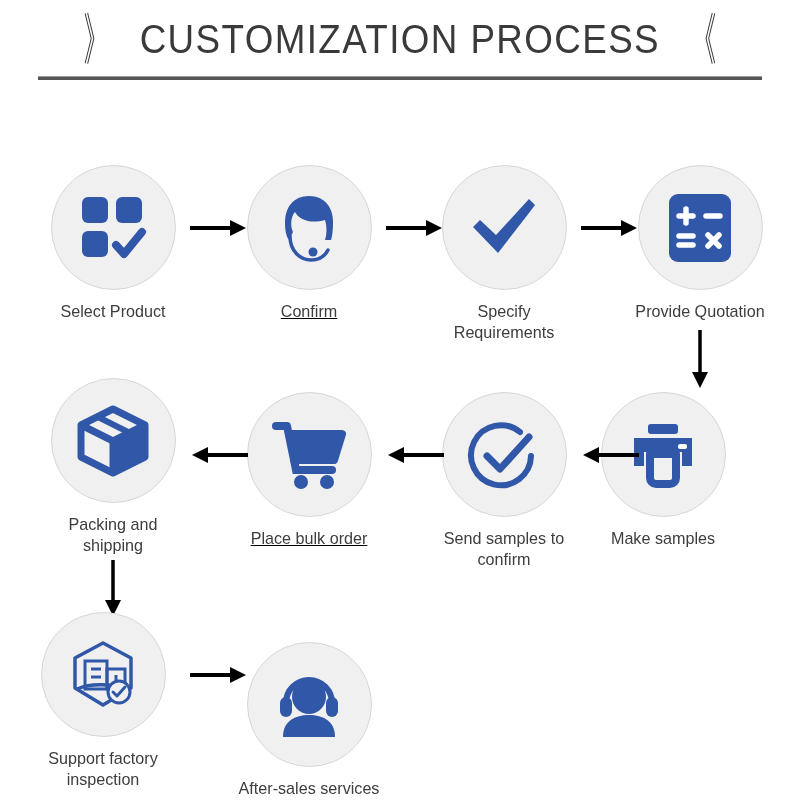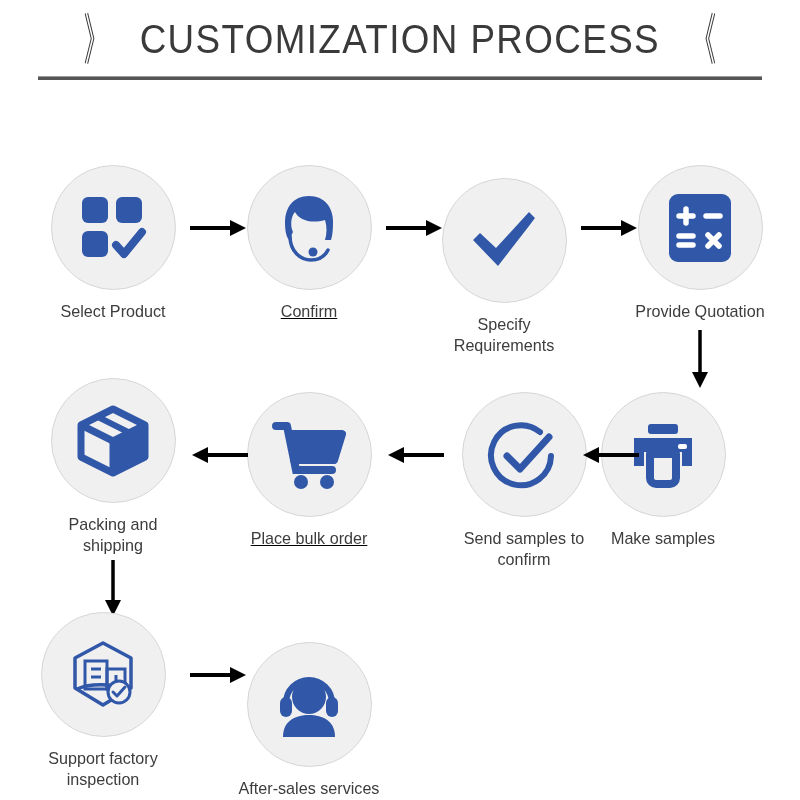--- a/index.html
+++ b/index.html
@@ -125,21 +125,21 @@
       <path d="M36 4 C20 4 12 16 12 30 C12 38 13 44 16 48 L20 40 C17 34 18 24 22 20
                C26 28 38 32 52 28 C54 34 54 42 52 48 L58 48 C60 42 60 34 60 30
                C60 16 52 4 36 4 Z" fill="#3057A8"></path>
       <path d="M17 44 C17 60 28 68 38 68 C46 68 52 64 55 58" stroke="#3057A8" stroke-width="3.5" fill="none" stroke-linecap="round"></path>
       <circle cx="40" cy="60" r="4.5" fill="#3057A8"></circle>
     </svg>
   </div>
   <div class="label">Confirm</div>
 </div>
 
-<div class="node" style="left:424px; top:178px;">
+<div class="node" style="left:424px; top:165px;">
   <div class="circle">
     <svg width="74" height="74" viewBox="0 0 74 74">
       <path d="M6 36 L13 29 L29 44 L62 8 L68 14 L62 22 L31 62 Z" fill="#3057A8"></path>
     </svg>
   </div>
   <div class="label">Specify Requirements</div>
 </div>
 
 <div class="node" style="left:620px; top:165px;">
   <div class="circle">
@@ -196,21 +196,21 @@
       <path d="M4 6 L15 6 L22 40 L62 40 L70 14 L20 14" fill="none" stroke="#3057A8" stroke-width="8" stroke-linejoin="round" stroke-linecap="round"></path>
       <path d="M20 16 L68 16 L62 38 L24 38 Z" fill="#3057A8"></path>
       <path d="M22 40 L24 50 L60 50" fill="none" stroke="#3057A8" stroke-width="8" stroke-linecap="round"></path>
       <circle cx="29" cy="62" r="7" fill="#3057A8"></circle>
       <circle cx="55" cy="62" r="7" fill="#3057A8"></circle>
     </svg>
   </div>
   <div class="label">Place bulk order</div>
 </div>
 
-<div class="node" style="left:444px; top:392px;">
+<div class="node" style="left:424px; top:392px;">
   <div class="circle">
     <svg width="74" height="74" viewBox="0 0 74 74">
       <path d="M53 14 A30 30 0 1 0 64 38" fill="none" stroke="#3057A8" stroke-width="6" stroke-linecap="round"></path>
       <path d="M20 38 L33 51 L62 19" fill="none" stroke="#3057A8" stroke-width="7" stroke-linecap="round" stroke-linejoin="round"></path>
     </svg>
   </div>
   <div class="label">Send samples to confirm</div>
 </div>
 
 <div class="node" style="left:583px; top:392px;">

